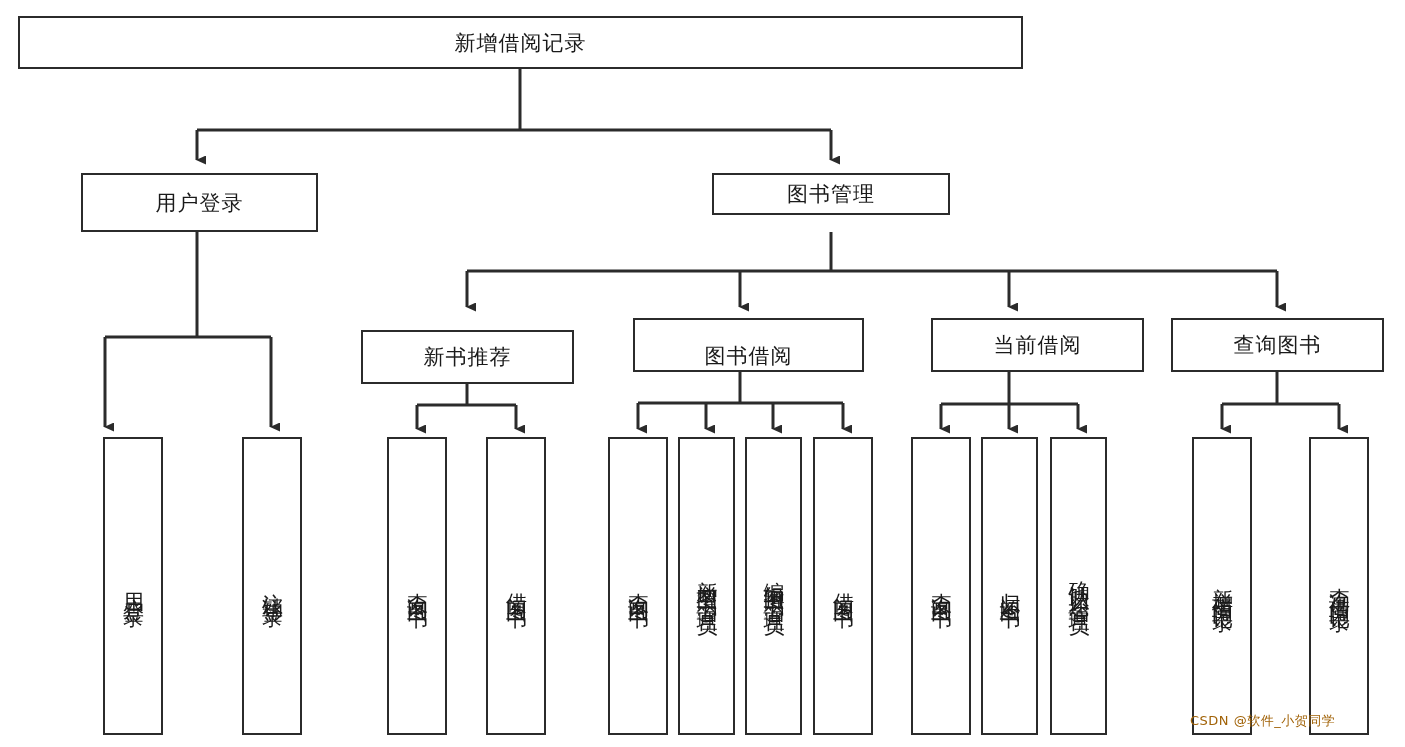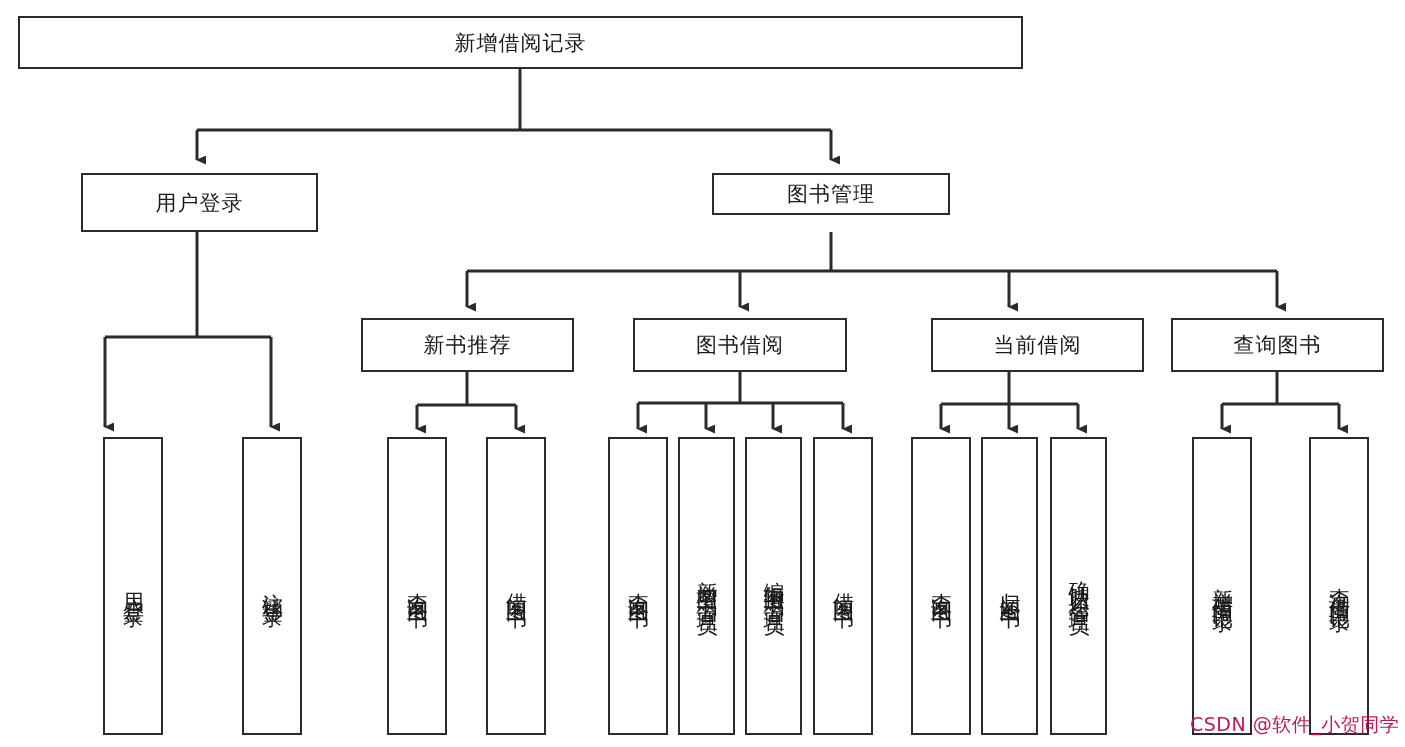--- a/index.html
+++ b/index.html
@@ -45,22 +45,22 @@
     left: 0;
     top: 0;
     width: 1405px;
     height: 747px;
     pointer-events: none;
   }
   .watermark {
     position: absolute;
     left: 1190px;
     top: 712px;
-    font-size: 19px;
-    color: #be185d;
+    font-size: 13px;
+    color: #a16207;
     white-space: nowrap;
     letter-spacing: 0.5px;
   }
 </style>
 </head>
 <body>
 
 <div id="canvas">
 
   <svg class="svg-layer" viewBox="0 0 1405 747">
@@ -117,24 +117,24 @@
     <span>新增借阅记录</span>
   </div>
 
   <div class="node h" style="left:81px; top:173px; width:237px; height:59px;">
     <span>用户登录</span>
   </div>
   <div class="node h" style="left:712px; top:173px; width:238px; height:42px;">
     <span>图书管理</span>
   </div>
 
-  <div class="node h" style="left:361px; top:318px; width:213px; height:54px;">
+  <div class="node h" style="left:361px; top:330px; width:213px; height:54px;">
     <span>新书推荐</span>
   </div>
-  <div class="node h" style="left:633px; top:318px; width:214px; height:54px;">
+  <div class="node h" style="left:633px; top:318px; width:231px; height:54px;align-items:flex-end;">
     <span>图书借阅</span>
   </div>
   <div class="node h" style="left:903px; top:318px; width:213px; height:54px;margin-left:28px;">
     <span>当前借阅</span>
   </div>
   <div class="node h" style="left:1171px; top:318px; width:213px; height:54px;">
     <span>查询图书</span>
   </div>
 
   <div class="node v" style="left:103px; top:437px; width:60px; height:298px;">

